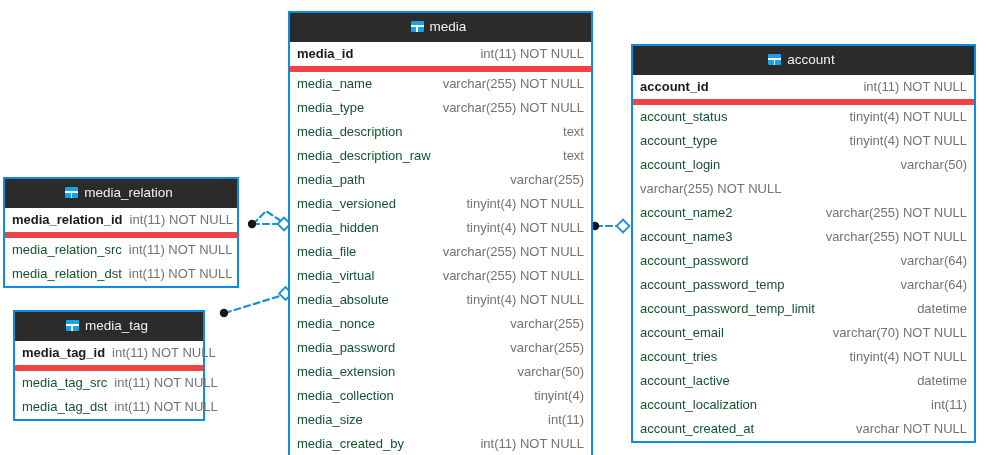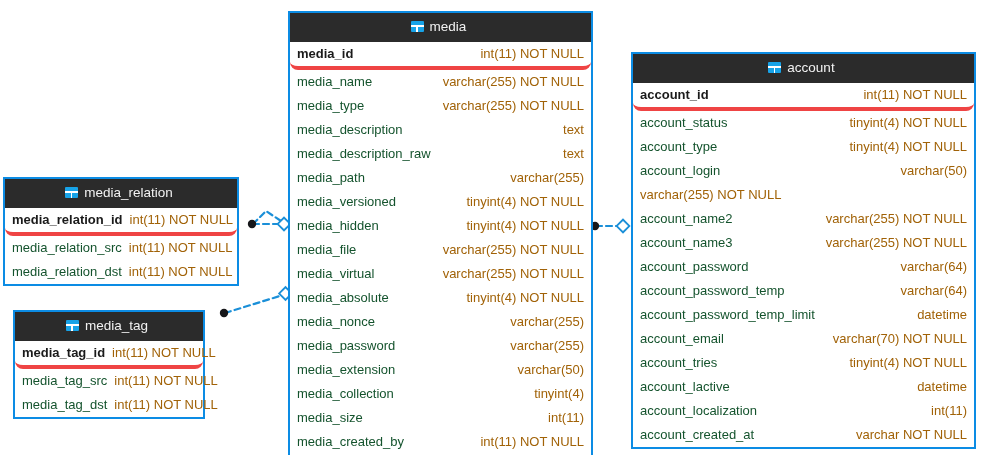--- a/index.html
+++ b/index.html
@@ -74,39 +74,38 @@
     
     content: "";
     position: absolute;
     top: 4px; bottom: 0;
     left: 5.5px;
     width: 1.5px;
     background: #ffffff;
   }
 
   .pk-section {
-    border-bottom: 4px solid #ef4444;
-    border-radius: 8px;
+    border-bottom: 6px solid #ef4444;
   }
   .field {
     display: flex;
     align-items: baseline;
     justify-content: space-between;
     gap: 10px;
     padding: 1px 7px 2px 7px;
     font-size: 13px;
     line-height: 1.62;
     white-space: nowrap;
     color: #2f2f2f;
   }
   .field .fname {
     color: #14532d;
   }
   .field .ftype {
-    color: #a16207;
+    color: #737373;
     text-align: right;
   }
   .pk-section .field .fname {
     font-weight: bold;
     color: #1a1a1a;
   }
   
   .entity.compact .field {
     justify-content: flex-start;
     gap: 7px;
@@ -265,21 +264,21 @@
           <span class="fname">media_created_by</span>
           <span class="ftype">int(11) NOT NULL</span>
         </div>
       <div class="field">
           <span class="fname">media_created_at</span>
           <span class="ftype">datetime NOT NULL</span>
         </div>
     </div>
   </div>
 
-  <div class="entity" style="left:631px; top:44px; width:345px;margin-top:8px;">
+  <div class="entity" style="left:631px; top:44px; width:345px;">
     <div class="entity-header">
       <span class="table-icon"></span>
       <span>account</span>
     </div>
     <div class="pk-section">
       <div class="field">
         <span class="fname">account_id</span>
         <span class="ftype">int(11) NOT NULL</span>
       </div>
     </div>

